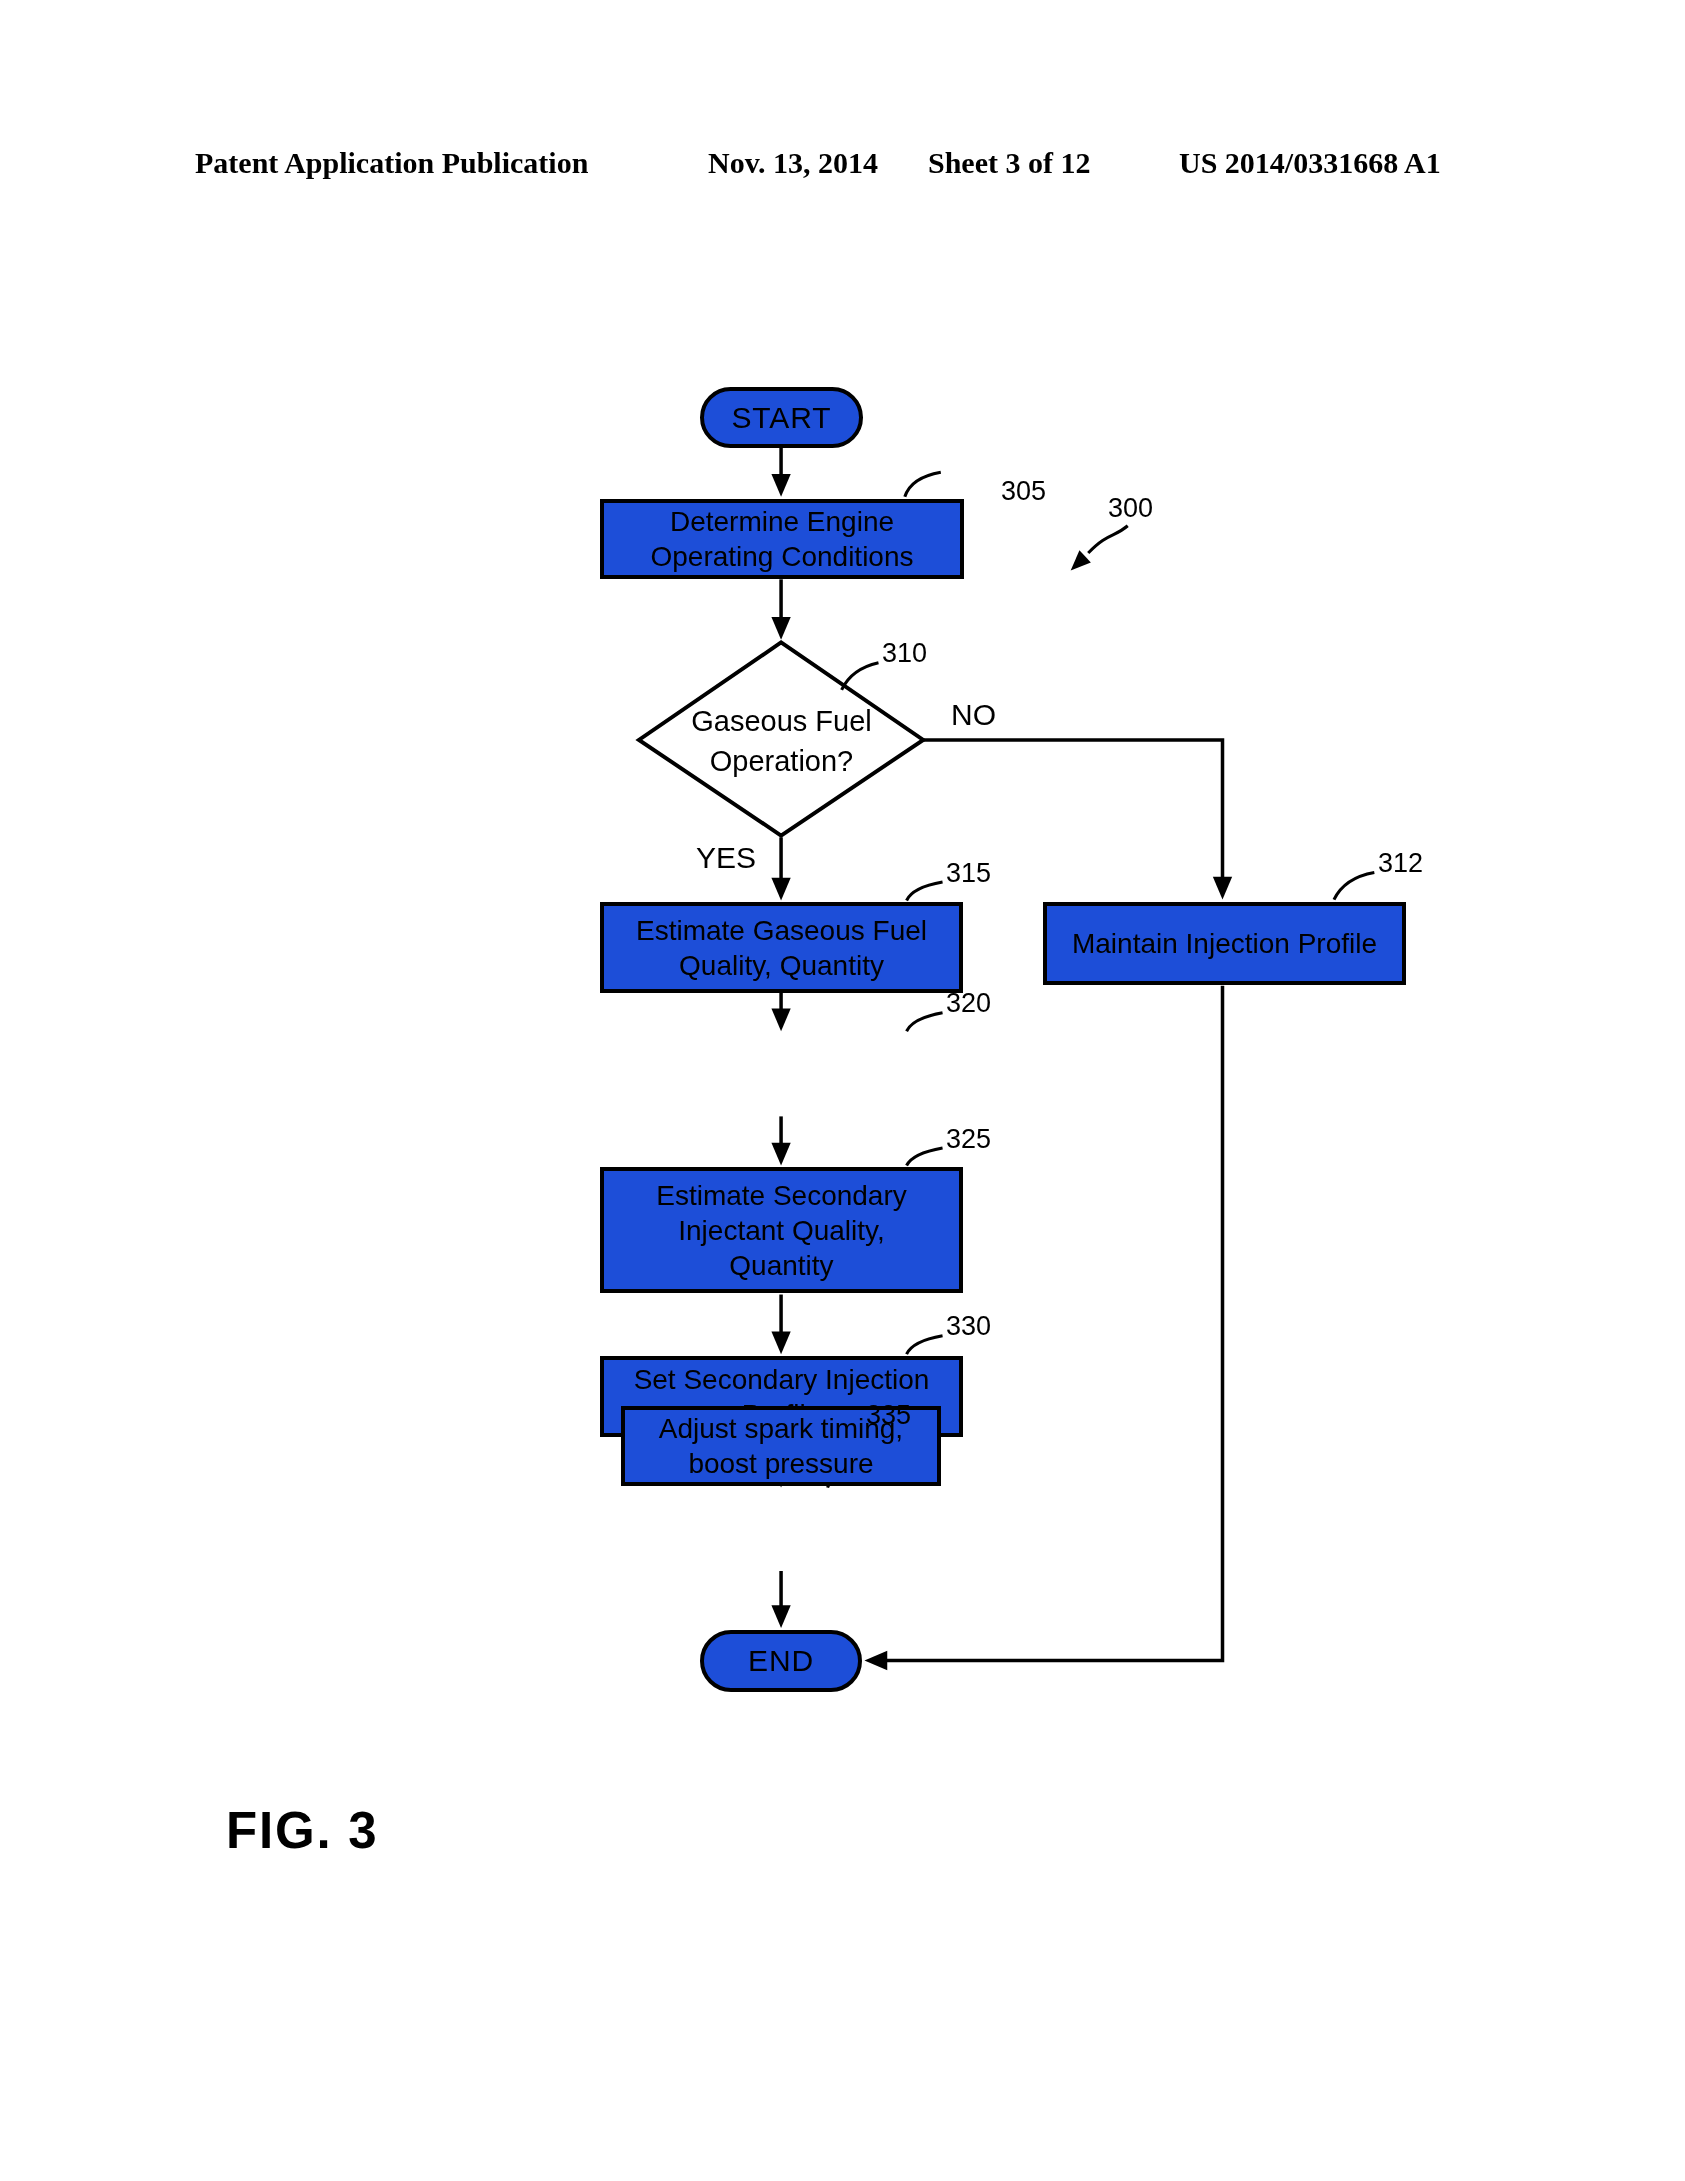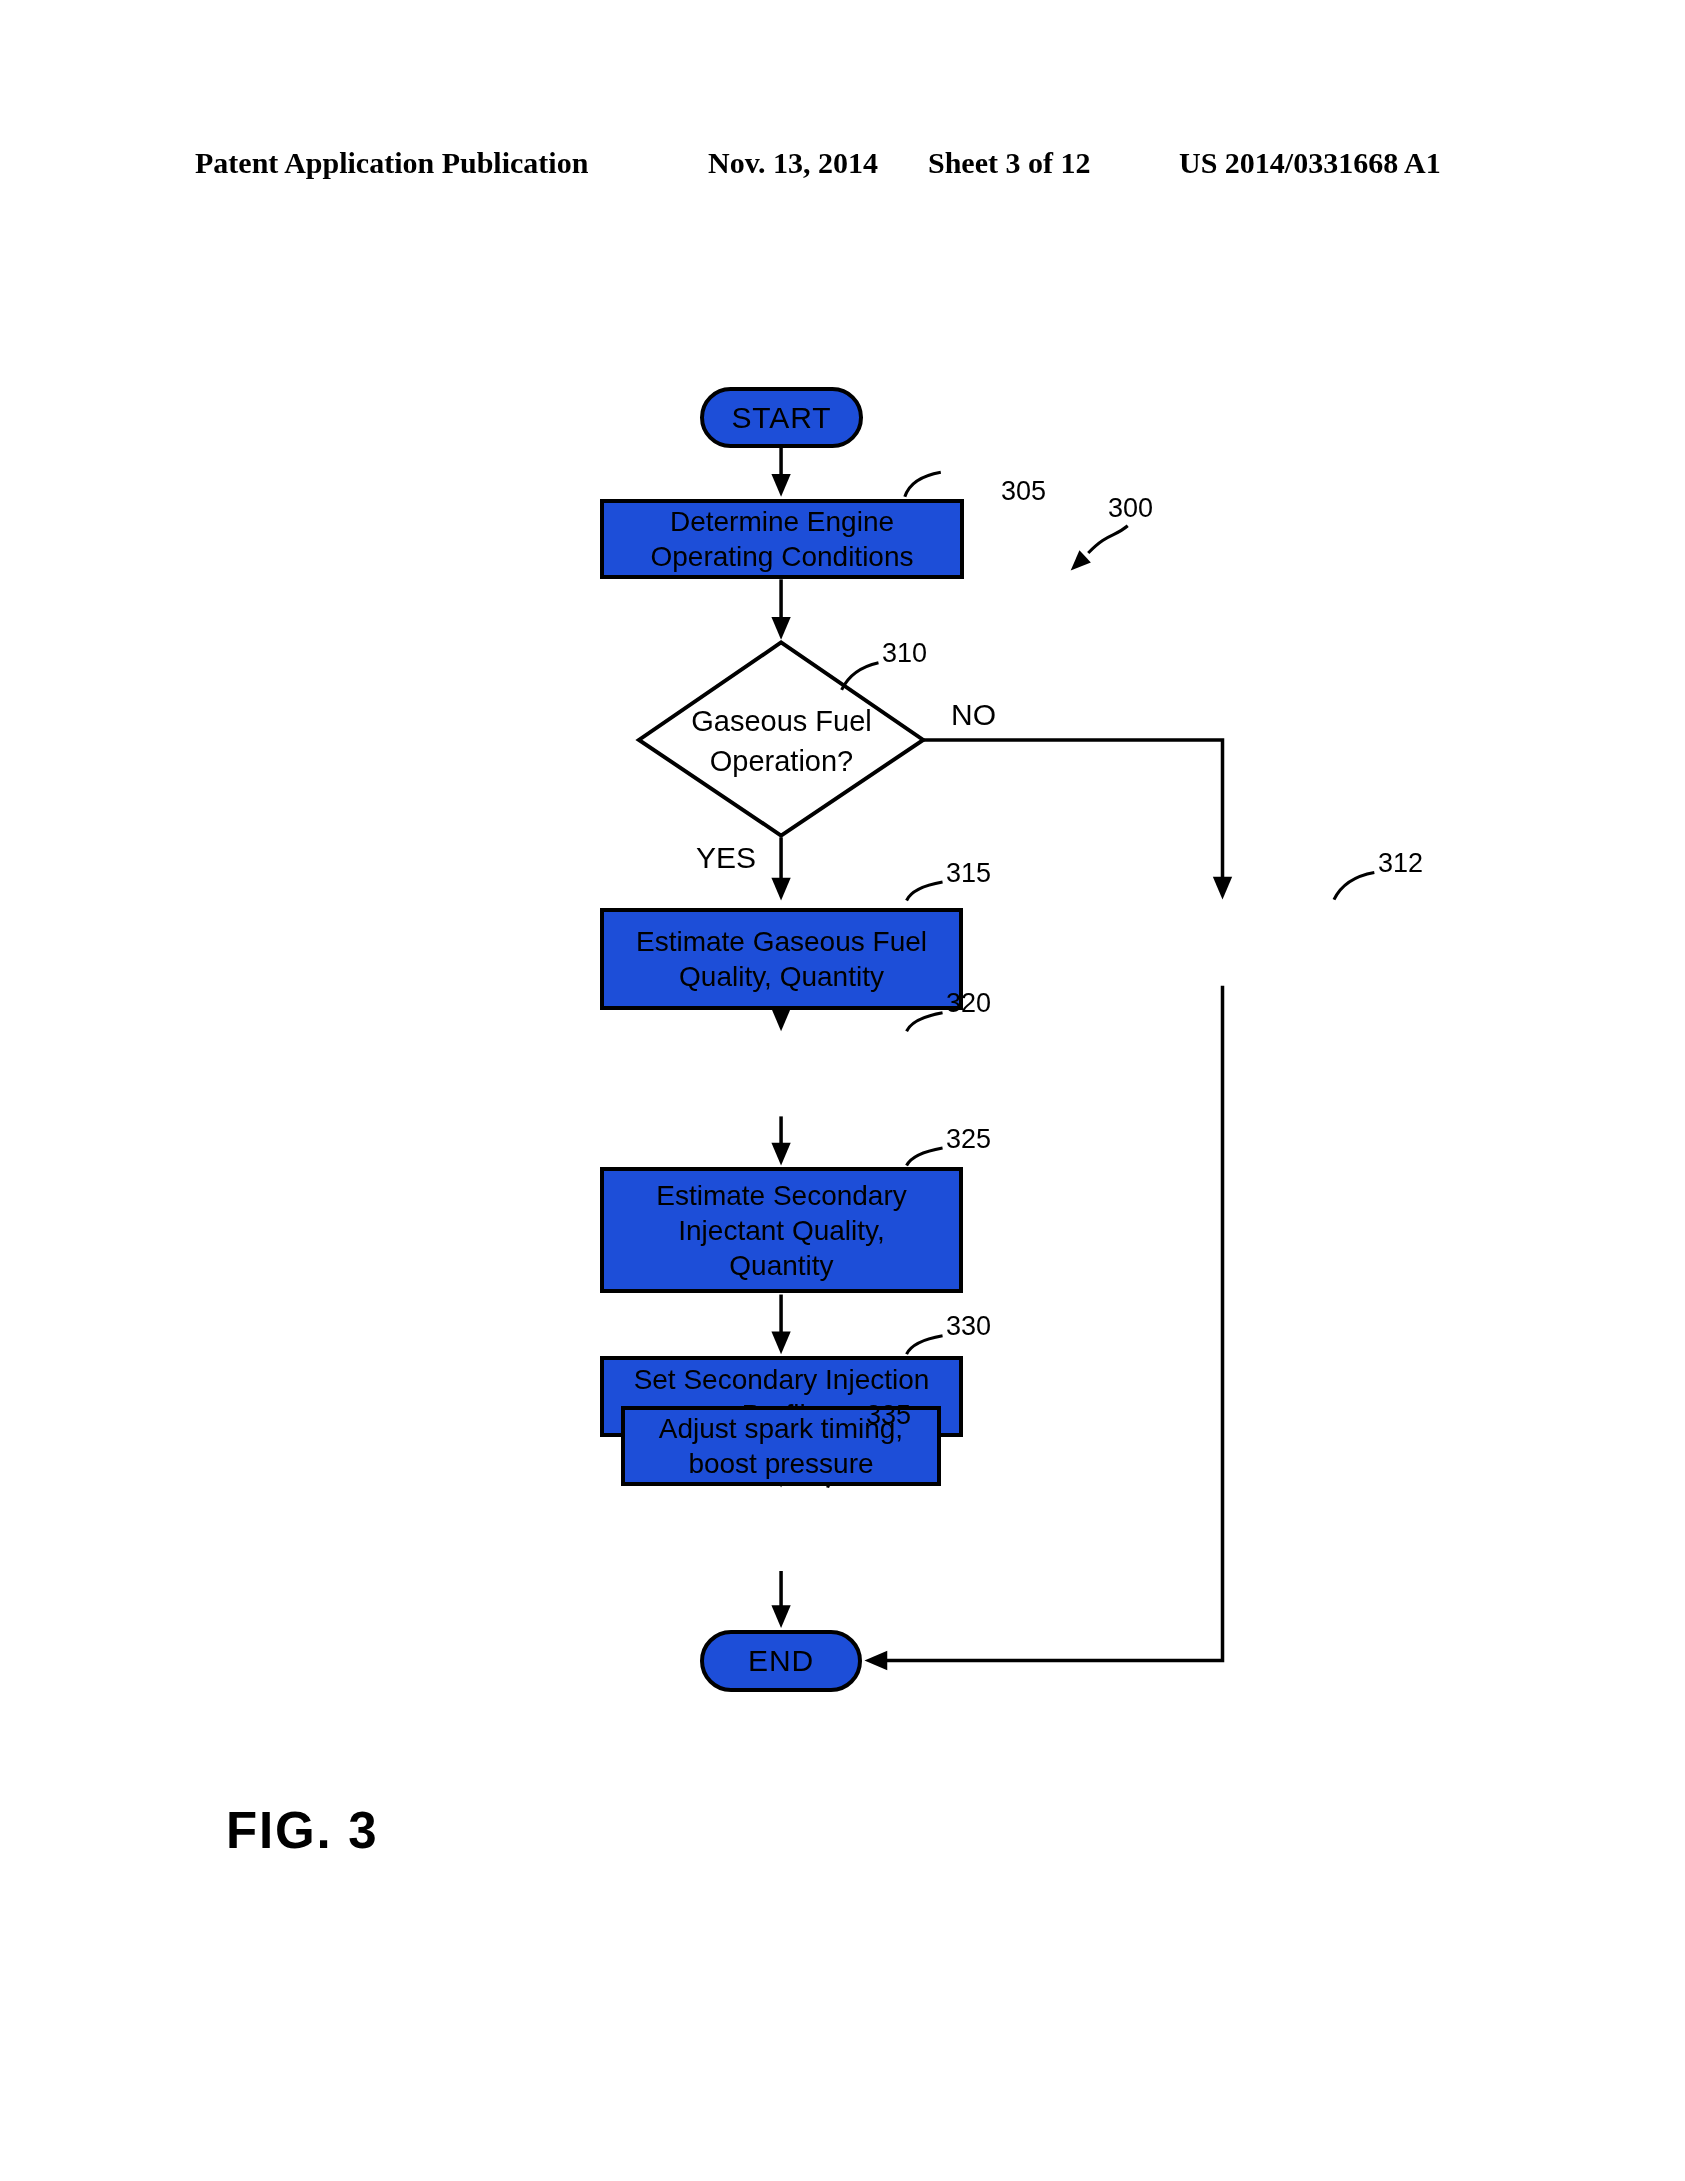--- a/index.html
+++ b/index.html
@@ -133,34 +133,35 @@
 
   <div class="node rect" style="left:600px;top:499px;width:364px;height:80px;">Determine Engine
 Operating Conditions</div>
 
   <div class="diamond-text" style="left:650px;top:701px;width:263px;">Gaseous Fuel
 Operation?</div>
 
   <div class="branch" style="left:696px;top:841px;">YES</div>
   <div class="branch" style="left:951px;top:698px;">NO</div>
 
-  <div class="node rect" style="left:600px;top:902px;width:363px;height:102px;margin-top:6px;">Estimate Gaseous Fuel
+  <div class="node rect" style="left:600px;top:902px;width:363px;height:91px;">Estimate Gaseous Fuel
 Quality, Quantity</div>
 
 
   <div class="node rect" style="left:600px;top:1167px;width:363px;height:126px;">Estimate Secondary
 Injectant Quality,
 Quantity</div>
 
   <div class="node rect" style="left:600px;top:1356px;width:363px;height:81px;">Set Secondary Injection
 Profile</div>
 
   <div class="node rect" style="left:621px;top:1406px;width:320px;height:80px;">Adjust spark timing,
 boost pressure</div>
 
+  <div class="node rect" style="left:1043px;top:902px;width:363px;height:83px;">Maintain Injection Profile</div>
 
   <div class="node terminal" style="left:700px;top:1630px;width:162px;height:62px;">END</div>
 
   <div class="ref" style="left:1001px;top:448px;margin-top:28px;">305</div>
   <div class="ref" style="left:1108px;top:493px;">300</div>
   <div class="ref" style="left:882px;top:638px;">310</div>
   <div class="ref" style="left:1378px;top:848px;">312</div>
   <div class="ref" style="left:946px;top:858px;">315</div>
   <div class="ref" style="left:946px;top:988px;">320</div>
   <div class="ref" style="left:946px;top:1124px;">325</div>

